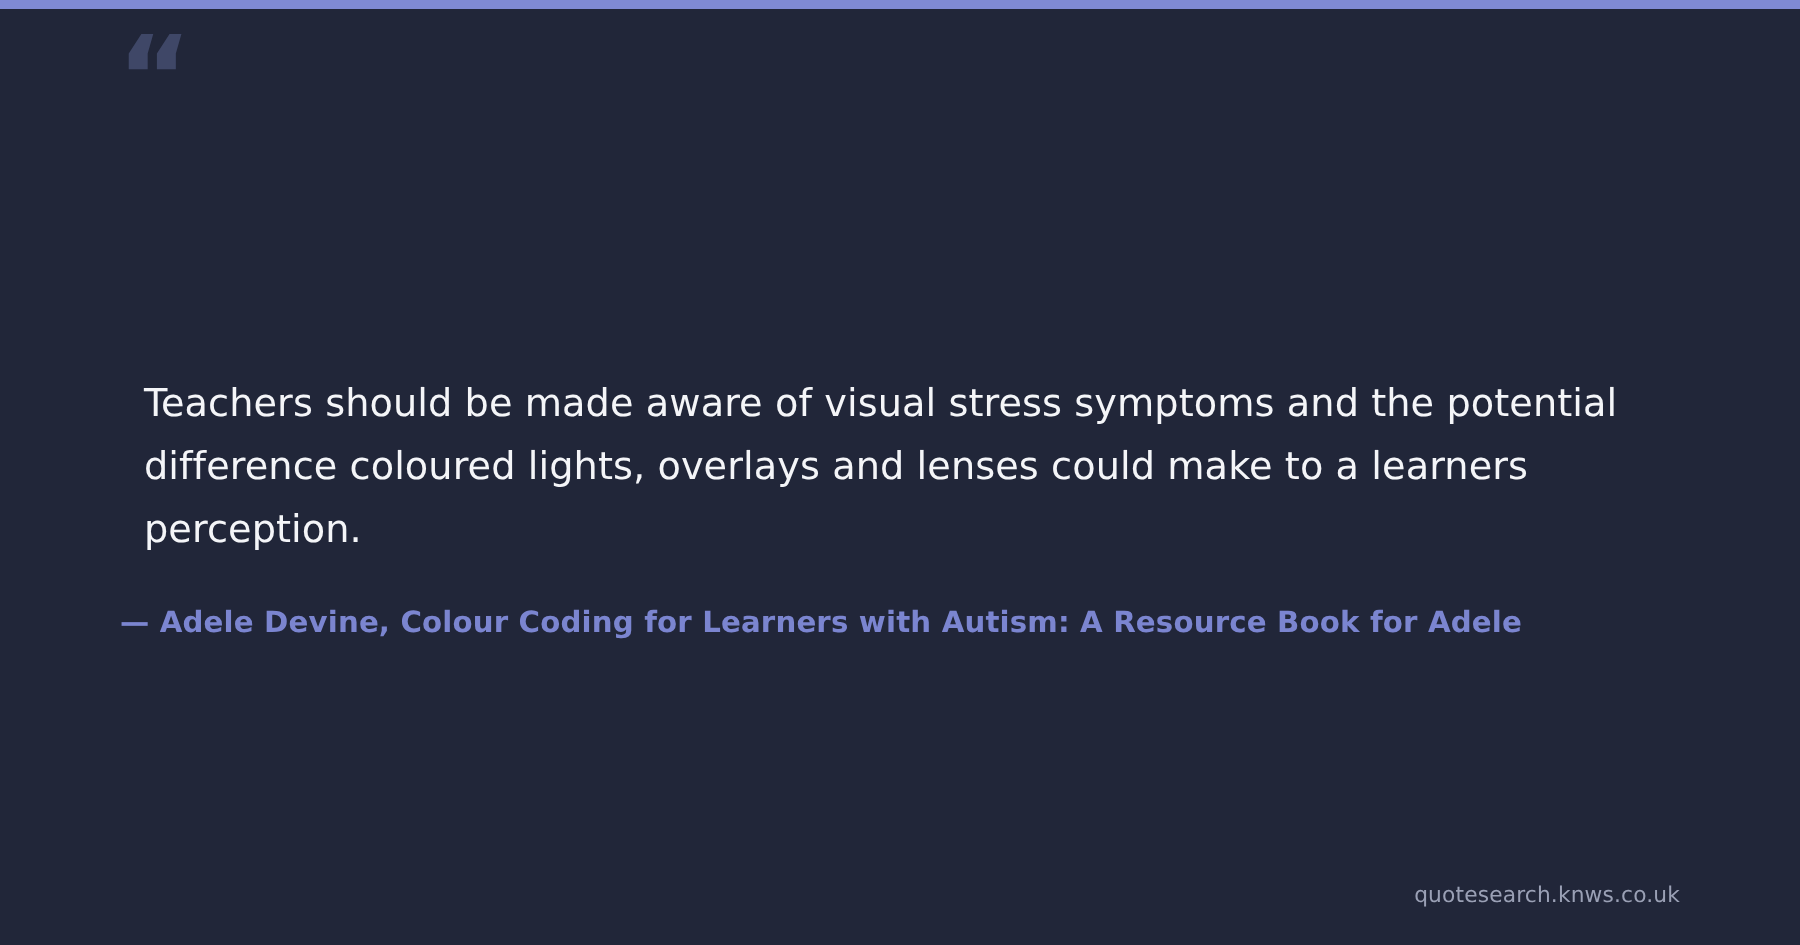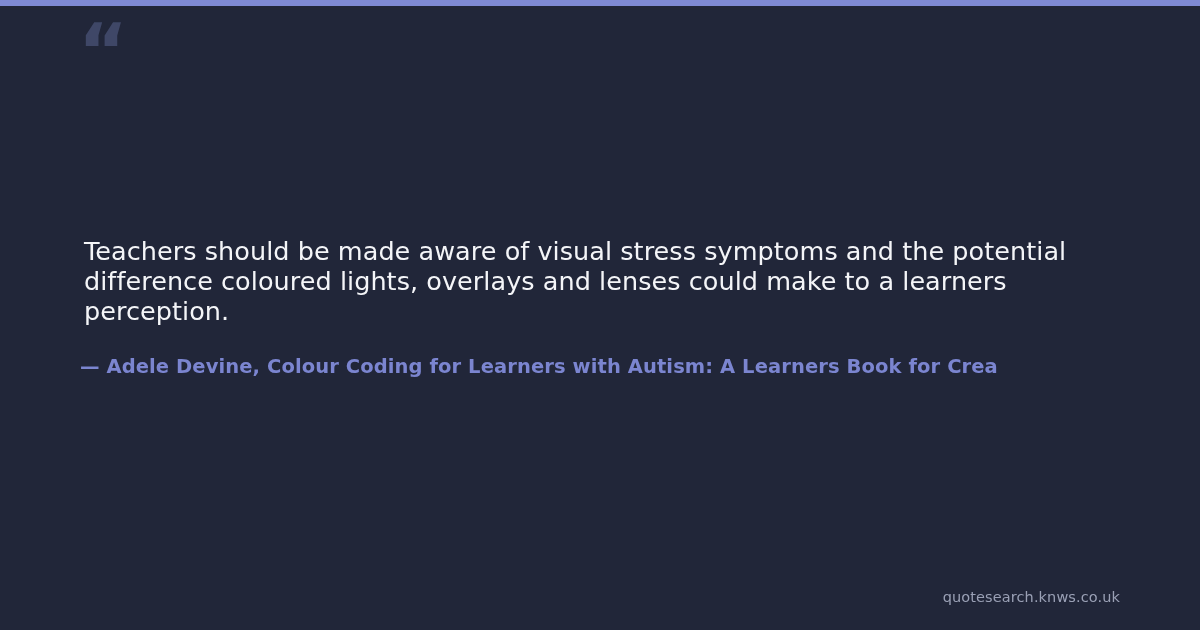--- a/index.html
+++ b/index.html
@@ -49,26 +49,26 @@
   .content {
     position: absolute;
     left: 80px;
     top: 232px;
     width: 1120px;
   }
 
   .quote-text {
     font-family: "DejaVu Sans", sans-serif;
     font-size: 25.5px;
-    line-height: 30px;
+    line-height: 42px;
     color: #f4f5f8;
     font-weight: 400;
     max-width: 1035px;
     letter-spacing: 0.05px;
-    margin: 4px;
+    margin: 16px;
   }
 
   .attribution {
     margin-top: 28px;
     font-family: "DejaVu Sans", sans-serif;
     font-size: 19.5px;
     line-height: 26px;
     font-weight: 700;
     color: #7b85d0;
     white-space: nowrap;
@@ -92,18 +92,18 @@
 
 <div class="card">
 
   <div class="accent-bar"></div>
 
   <div class="quote-mark">“</div>
 
   <div class="content">
     <p class="quote-text">Teachers should be made aware of visual stress symptoms and the potential difference coloured lights, overlays and lenses could make to a learners perception.</p>
 
-    <div class="attribution">— Adele Devine, Colour Coding for Learners with Autism: A Learners Book for Crea</div>
+    <div class="attribution">— Adele Devine, Colour Coding for Learners with Autism: A Resource Book for Adele</div>
   </div>
 
   <div class="footer">quotesearch.knws.co.uk</div>
 
 </div>
 
 </body></html>

